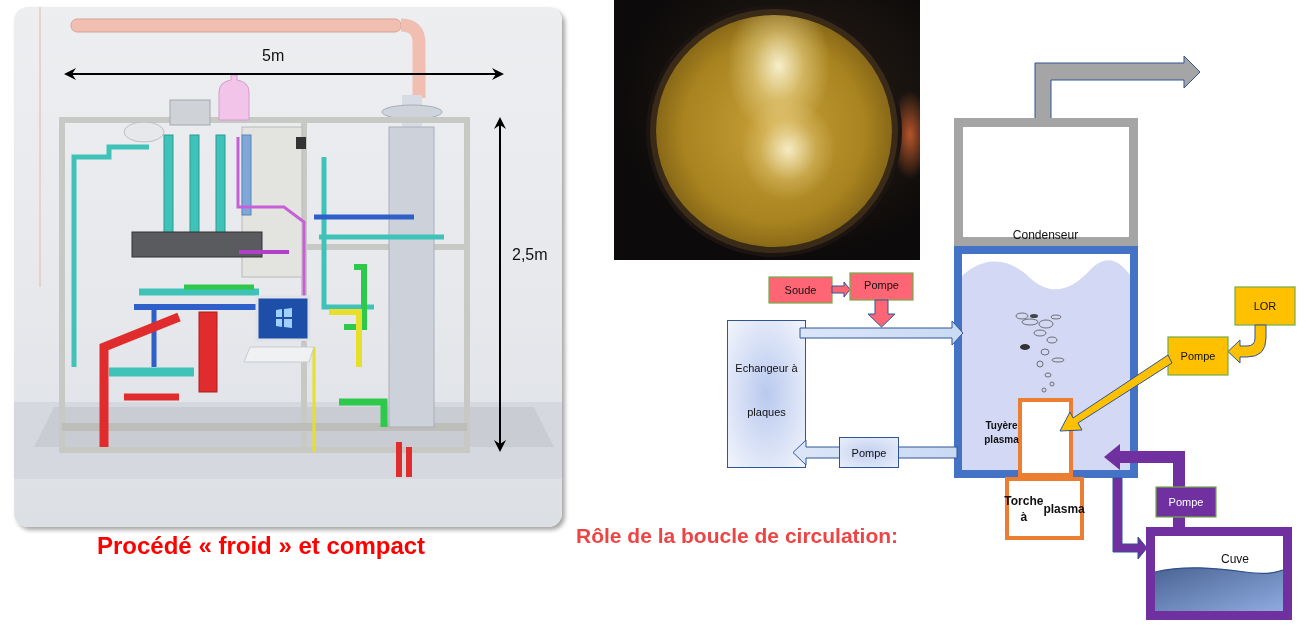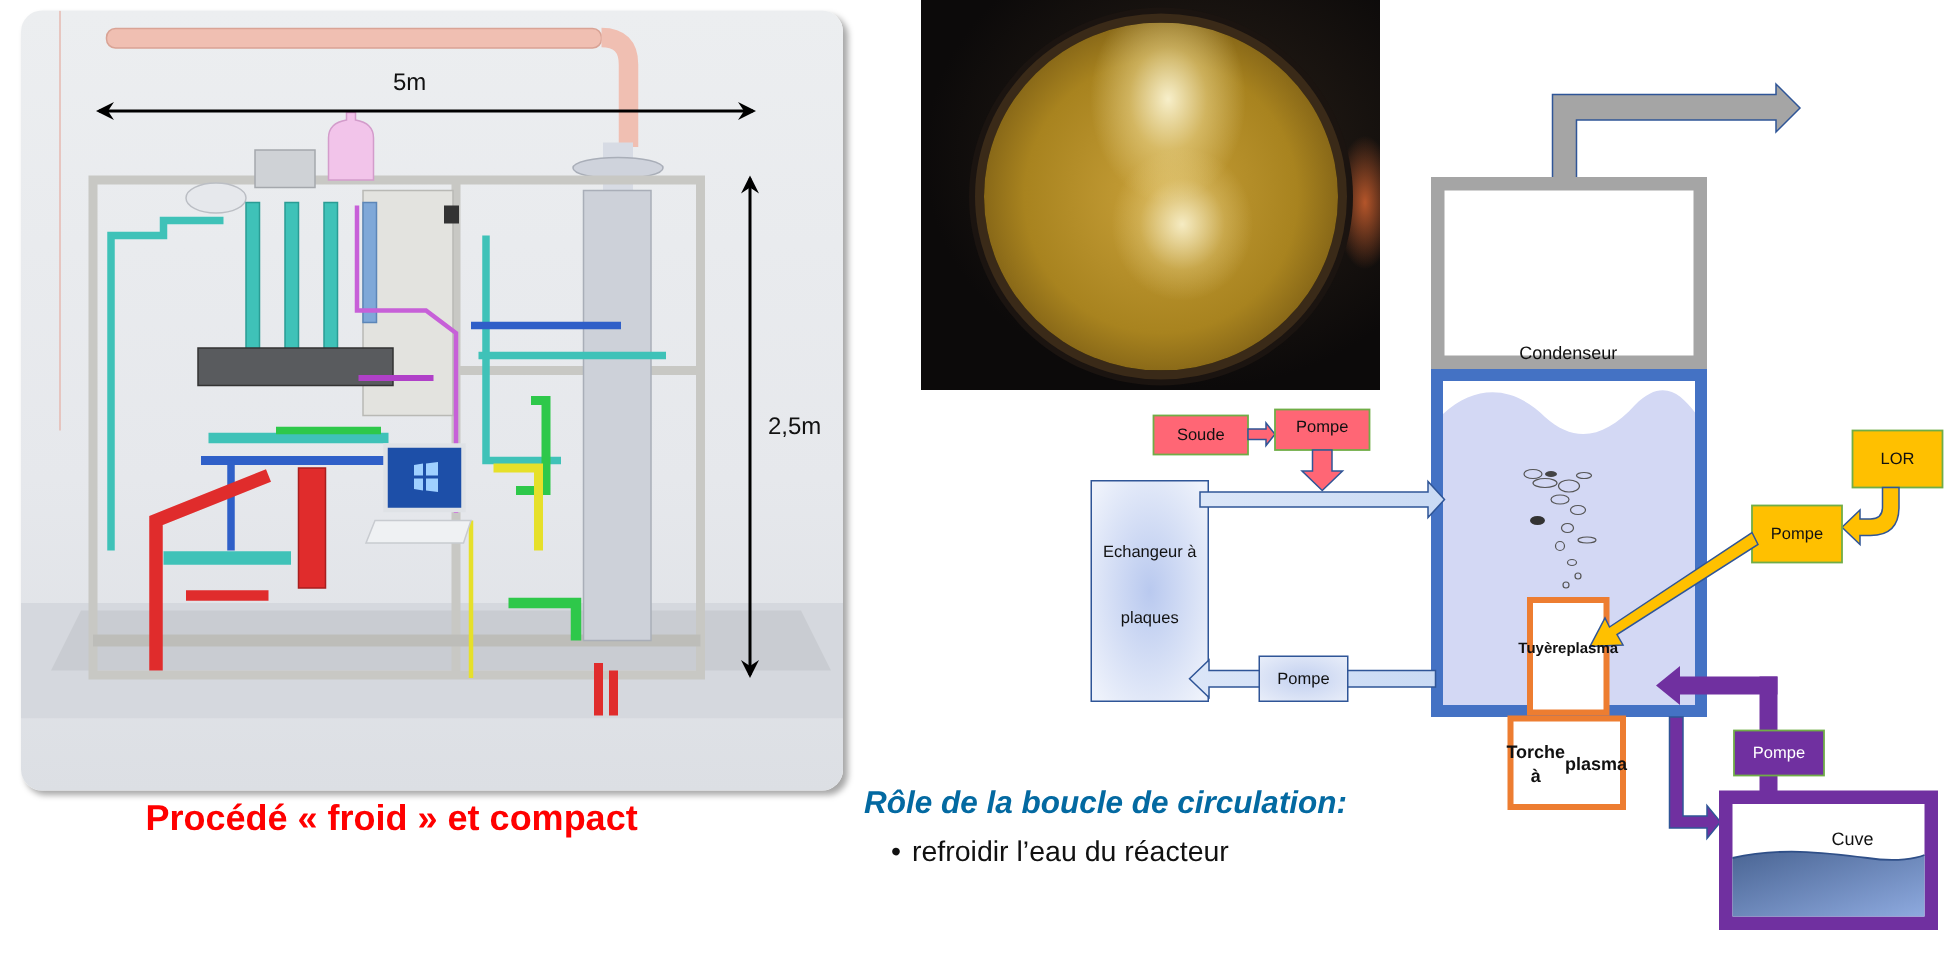--- a/index.html
+++ b/index.html
@@ -37,23 +37,22 @@
       position: absolute; right: -10px; top: 90px; width: 40px; height: 90px;
       background: radial-gradient(ellipse at 50% 50%, #b4552a 0%, rgba(120,50,20,0) 70%);
     }
 
     
     .caption-red {
       left: 97px; top: 532px; font-size: 24px; font-weight: bold; color: #ff0000;
       white-space: nowrap;
     }
     .role-title {
-      left: 576px; top: 524px; font-size: 21px; font-weight: bold; color: #0369a1;
+      left: 576px; top: 524px; font-size: 21px; font-weight: bold; color: #ef4444;
       white-space: nowrap;
-      font-style: italic;
     }
     .role-list { left: 594px; top: 555px; margin: 0; padding: 0; list-style: none; }
     .role-list li { font-size: 19px; color: #111; line-height: 27px; white-space: nowrap; }
     .role-list li .bullet { display: inline-block; width: 14px; }
 
     
     .lbl { position: absolute; display: flex; align-items: center; justify-content: center;
            text-align: center; color: #111; box-sizing: border-box; }
     .lbl-sm { font-size: 11px; }
     .lbl-md { font-size: 12px; align-items: flex-end; }
@@ -128,33 +127,32 @@
     <polygon points="236,340 300,340 295,355 230,355" fill="#eff1f3" stroke="#c8cbd0"></polygon>
 
     <line x1="52" y1="67" x2="488" y2="67" stroke="#000" stroke-width="2"></line>
     <polygon points="50,67 62,61 58,67 62,73" fill="#000"></polygon>
     <polygon points="490,67 478,61 482,67 478,73" fill="#000"></polygon>
     <line x1="486" y1="112" x2="486" y2="443" stroke="#000" stroke-width="2"></line>
     <polygon points="486,110 480,122 486,118 492,122" fill="#000"></polygon>
     <polygon points="486,445 480,433 486,437 492,433" fill="#000"></polygon>
   </svg>
   <span class="abs dim-label" style="left:248px; top:40px;">5m</span>
-  <span class="abs dim-label" style="left:498px; top:269px;">2,5m</span>
+  <span class="abs dim-label" style="left:498px; top:239px;">2,5m</span>
 </div>
 
 <div class="abs photo">
   <div class="photo-glow"></div>
   <div class="porthole"></div>
 </div>
 
 <div class="abs caption-red">Procédé « froid » et compact</div>
 
 <div class="abs role-title">Rôle de la boucle de circulation:</div>
 <ul class="abs role-list">
-  <li><span class="bullet">•</span><span>refroidir l’eau du réacteur</span></li>
 </ul>
 
 <svg class="abs" style="left:0; top:0;" width="1306" height="636" viewBox="0 0 1306 636">
   <defs>
     <radialGradient id="gExch" cx="50%" cy="50%" r="65%">
       <stop offset="0%" stop-color="#b9c9ef"></stop>
       <stop offset="100%" stop-color="#eef2fb"></stop>
     </radialGradient>
     <linearGradient id="gPipe" x1="0" y1="0" x2="1" y2="0">
       <stop offset="0%" stop-color="#dbe6f8"></stop>
@@ -227,21 +225,21 @@
     <rect x="1150.5" y="531.5" width="137" height="84" fill="#ffffff" stroke="#7030a0" stroke-width="9"></rect>
     <path d="M1155,572 C1185,565 1215,568 1245,572 C1265,575 1278,572 1283,570 L1283,611 L1155,611 Z" fill="url(#gTank)"></path>
     <path d="M1155,572 C1185,565 1215,568 1245,572 C1265,575 1278,572 1283,570" fill="none" stroke="#2f4f88" stroke-width="1.2"></path>
   </g>
 </svg>
 
 <div class="lbl lbl-md" style="left:958px; top:122px; width:175px; height:120px;">
   <span>Condenseur</span>
 </div>
 
-<div class="lbl lbl-sm lbl-b" style="left:1020px; top:418px; width:51px; height:30px; flex-direction:row; line-height:14px; font-size:10px;">
+<div class="lbl lbl-sm lbl-b" style="left:976px; top:418px; width:51px; height:30px; flex-direction:column; line-height:14px; font-size:10px;">
   <span>Tuyère</span>
   <span>plasma</span>
 </div>
 
 <div class="lbl lbl-b" style="left:1007px; top:479px; width:75px; height:59px; flex-direction:row; font-size:12px; line-height:16px;">
   <span>Torche à</span>
   <span>plasma</span>
 </div>
 
 <div class="lbl lbl-sm" style="left:727px; top:370px; width:79px; height:40px; flex-direction:column; line-height:14px;gap:30px;">

